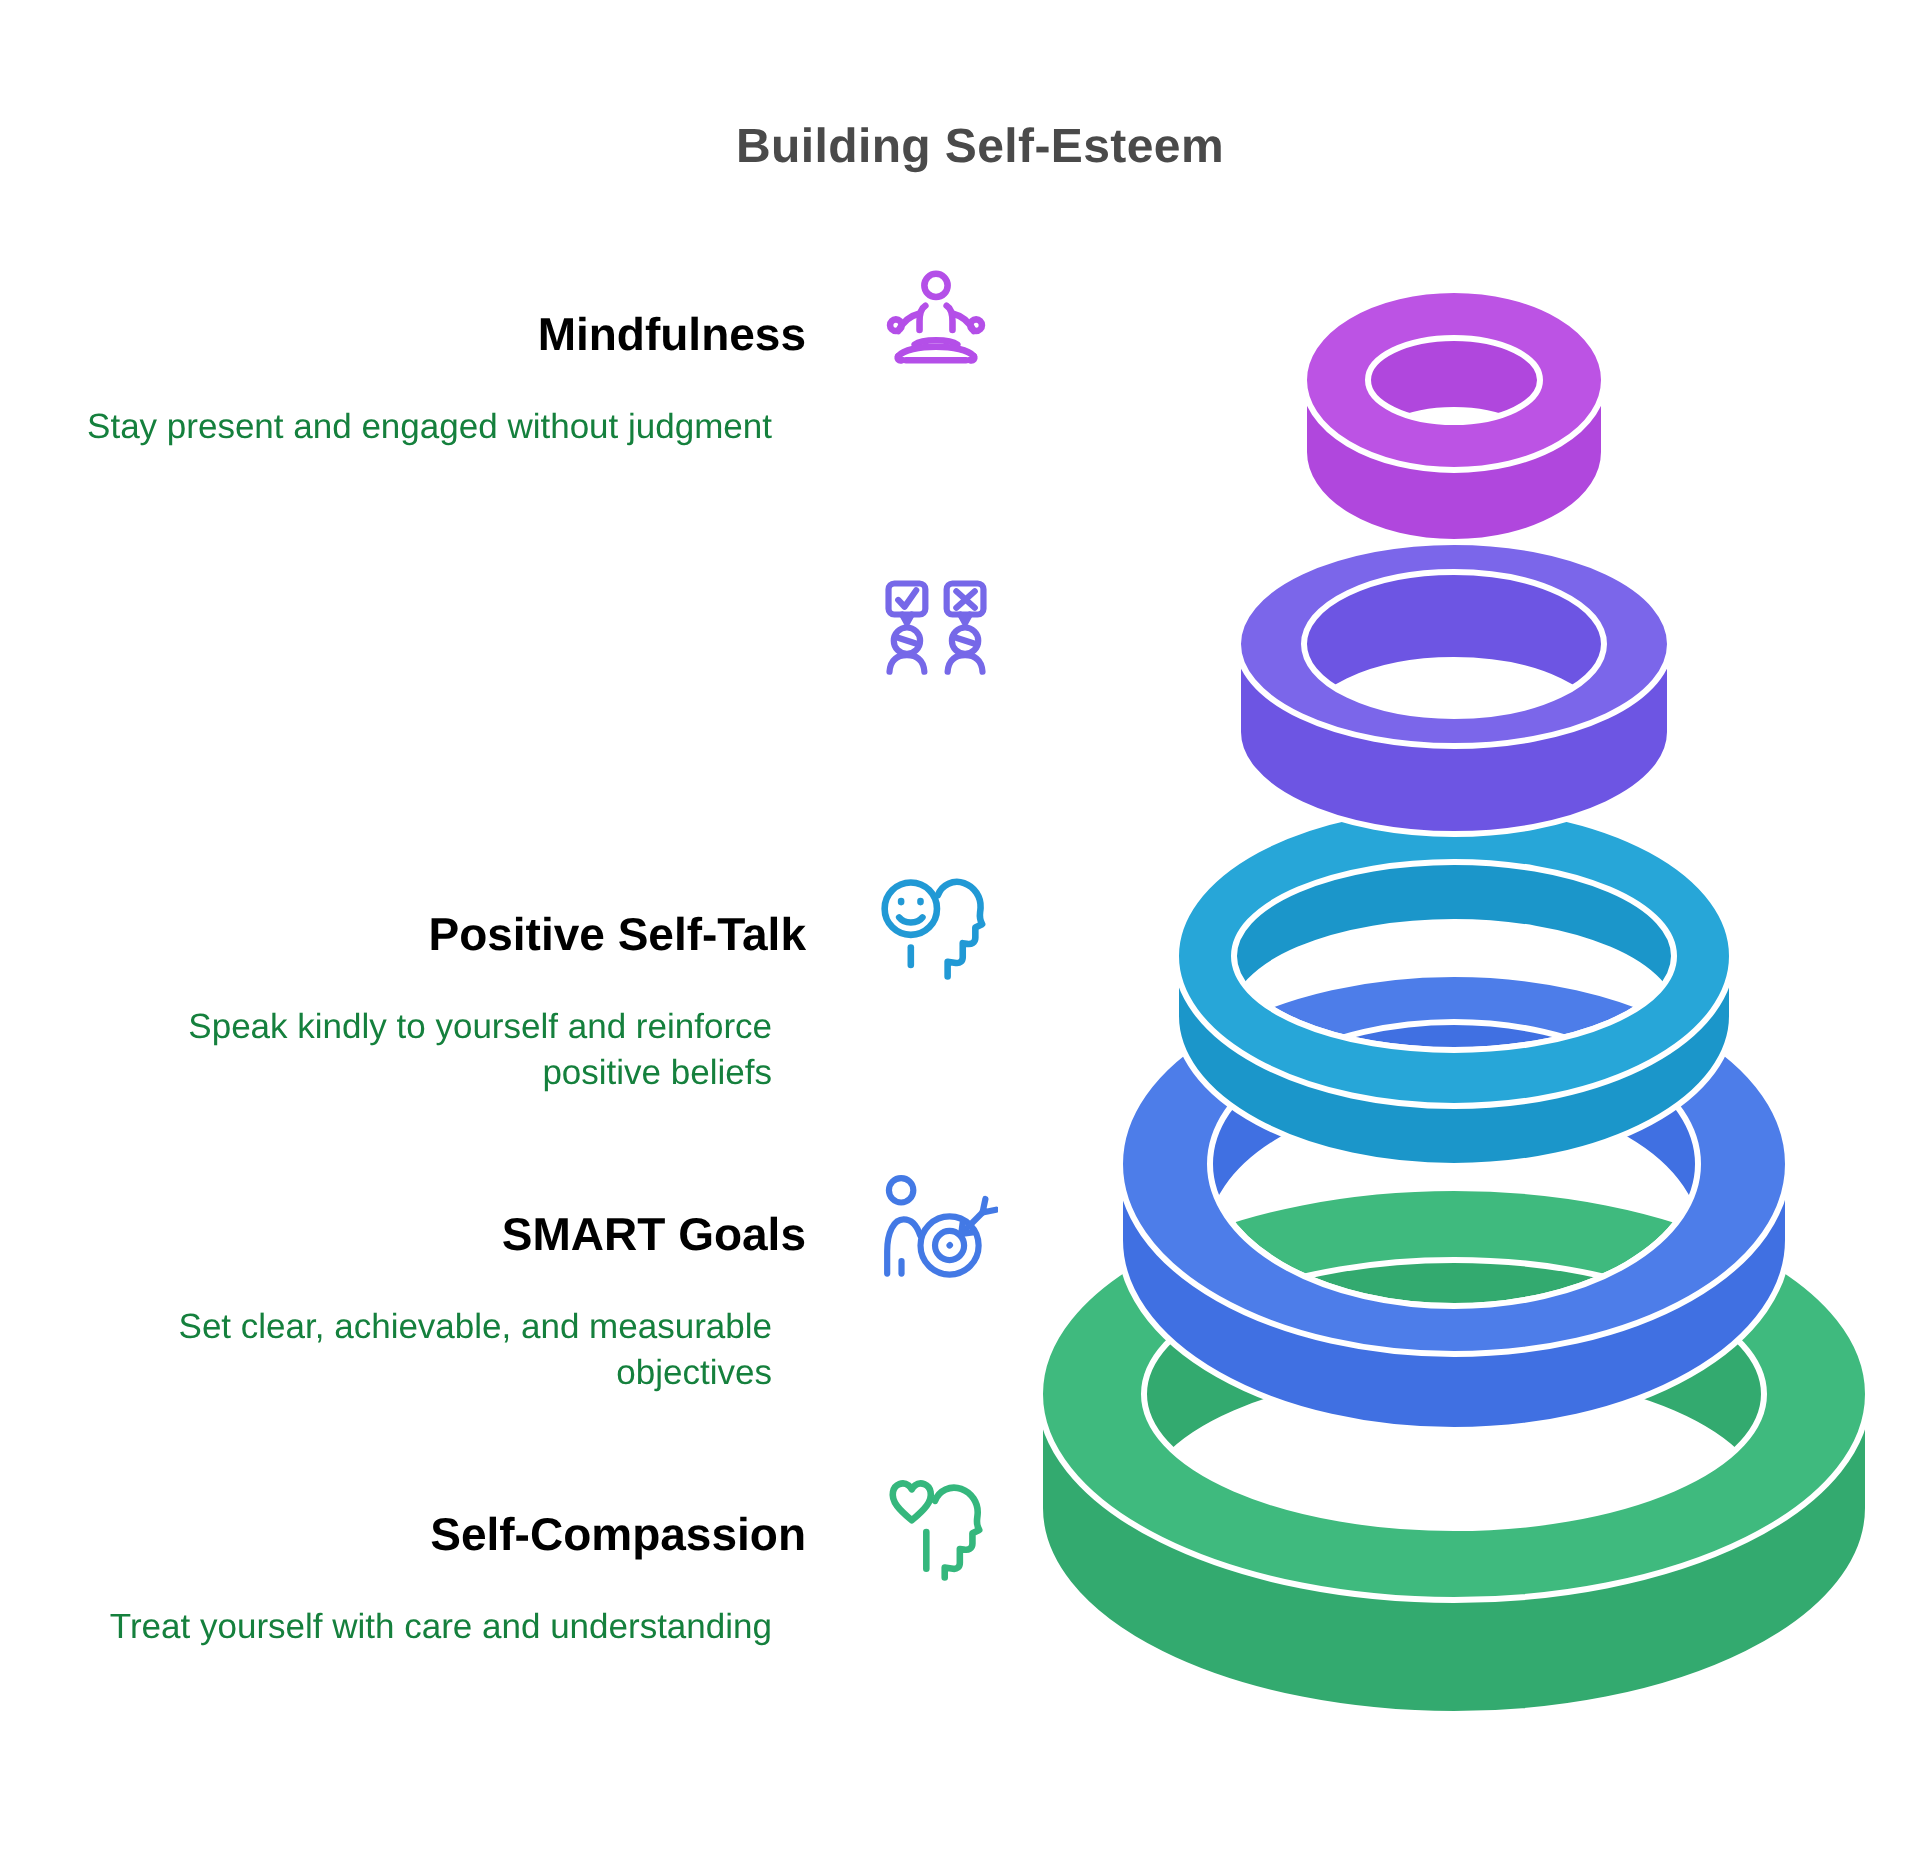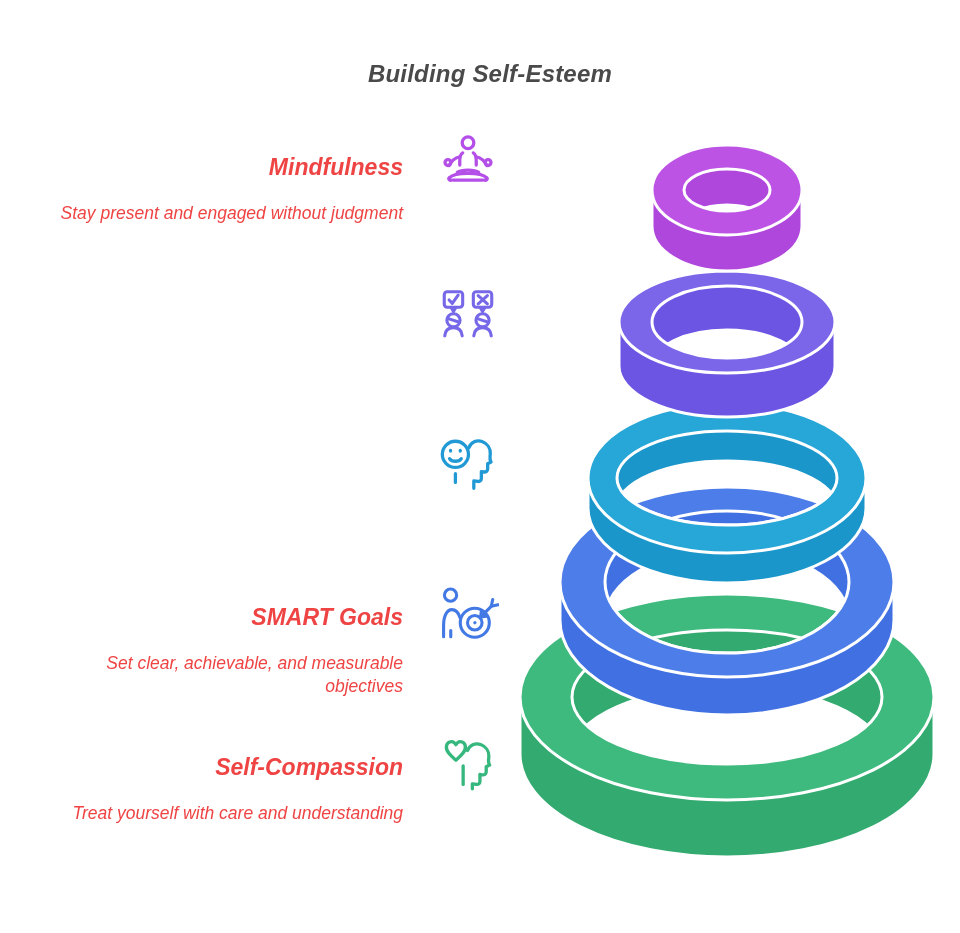--- a/index.html
+++ b/index.html
@@ -1,27 +1,27 @@
 <!DOCTYPE html>
 <html><head>
 <meta charset="utf-8">
 <style>
   html,body{margin:0;padding:0;background:#ffffff;}
   body{width:960px;height:933px;position:relative;overflow:hidden;
        font-family:"Liberation Sans","DejaVu Sans",sans-serif;}
-  .canvas{position:absolute;inset:0;font-style:italic;}
+  .canvas{position:absolute;inset:0;}
   .main-title{position:absolute;top:60px;left:20px;width:940px;margin:0;
               text-align:center;font-size:24px;font-weight:700;color:#4a4a4a;
               letter-spacing:.2px;}
   .item{position:absolute;left:30px;width:480px;height:120px;}
   .item .txt{position:absolute;left:0;top:0;width:373px;text-align:right;}
   .item h2{margin:0;padding-top:18px;font-size:23px;line-height:30px;
-           font-weight:700;color:#ef4444;}
-  .item p{margin:20px 0 0 auto;max-width:358px;font-size:17.5px;
-          line-height:23px;color:#ef4444;}
+           font-weight:700;color:#000000;}
+  .item p{margin:20px 17px 0 auto;max-width:358px;font-size:17.5px;
+          line-height:23px;color:#15803d;}
   .item .icon{position:absolute;left:407px;top:0;width:62px;height:62px;}
   .icon svg{width:100%;height:100%;}
   .item1{top:134px;} .item2{top:284px;} .item3{top:434px;}
   .item4{top:584px;} .item5{top:734px;}
   .rings{position:absolute;left:0;top:0;width:960px;height:933px;}
 </style>
 </head>
 <body>
 
 <div class="canvas">
@@ -66,20 +66,24 @@
         <path d="M10.8 35.5 L23.2 39.5"></path>
         <path d="M8 53.5 C8.5 47 12.5 45 17 45 C21.5 45 25.5 47 26 53.5"></path>
         <circle cx="47" cy="37.5" r="6.8"></circle>
         <path d="M40.8 35.5 L53.2 39.5"></path>
         <path d="M38 53.5 C38.5 47 42.5 45 47 45 C51.5 45 55.5 47 56 53.5"></path>
       </svg>
     </div>
   </div>
 
   <div class="item item3">
+    <div class="txt">
+      <h2>Positive Self-Talk</h2>
+      <p>Speak kindly to yourself and reinforce positive beliefs</p>
+    </div>
     <div class="icon">
       <svg viewBox="0 0 64 64" fill="none" stroke-width="3.4" stroke-linecap="round" stroke-linejoin="round" stroke="#2199d5">
         <circle cx="19" cy="21" r="13.5"></circle>
         <path d="M14 17 L14 17.6"></path>
         <path d="M24 17 L24 17.6"></path>
         <path d="M13 25.5 C15.5 29 22.5 29 25 25.5"></path>
         <path d="M19 41 L19 50"></path>
         <path d="M33 14 C35 8.5 41 5.8 46.5 7.8 C52 9.8 55.3 15 55 20.5 C54.8 24 53.8 25.5 55.8 29 L52.3 30.7 L52.3 36 C52.3 38.6 50.3 39.6 47.8 39.1 L45.8 38.8 L45.8 46 C45.8 48 44.3 49.3 42.3 49 L38 48.4 L38 56"></path>
       </svg>
     </div>

